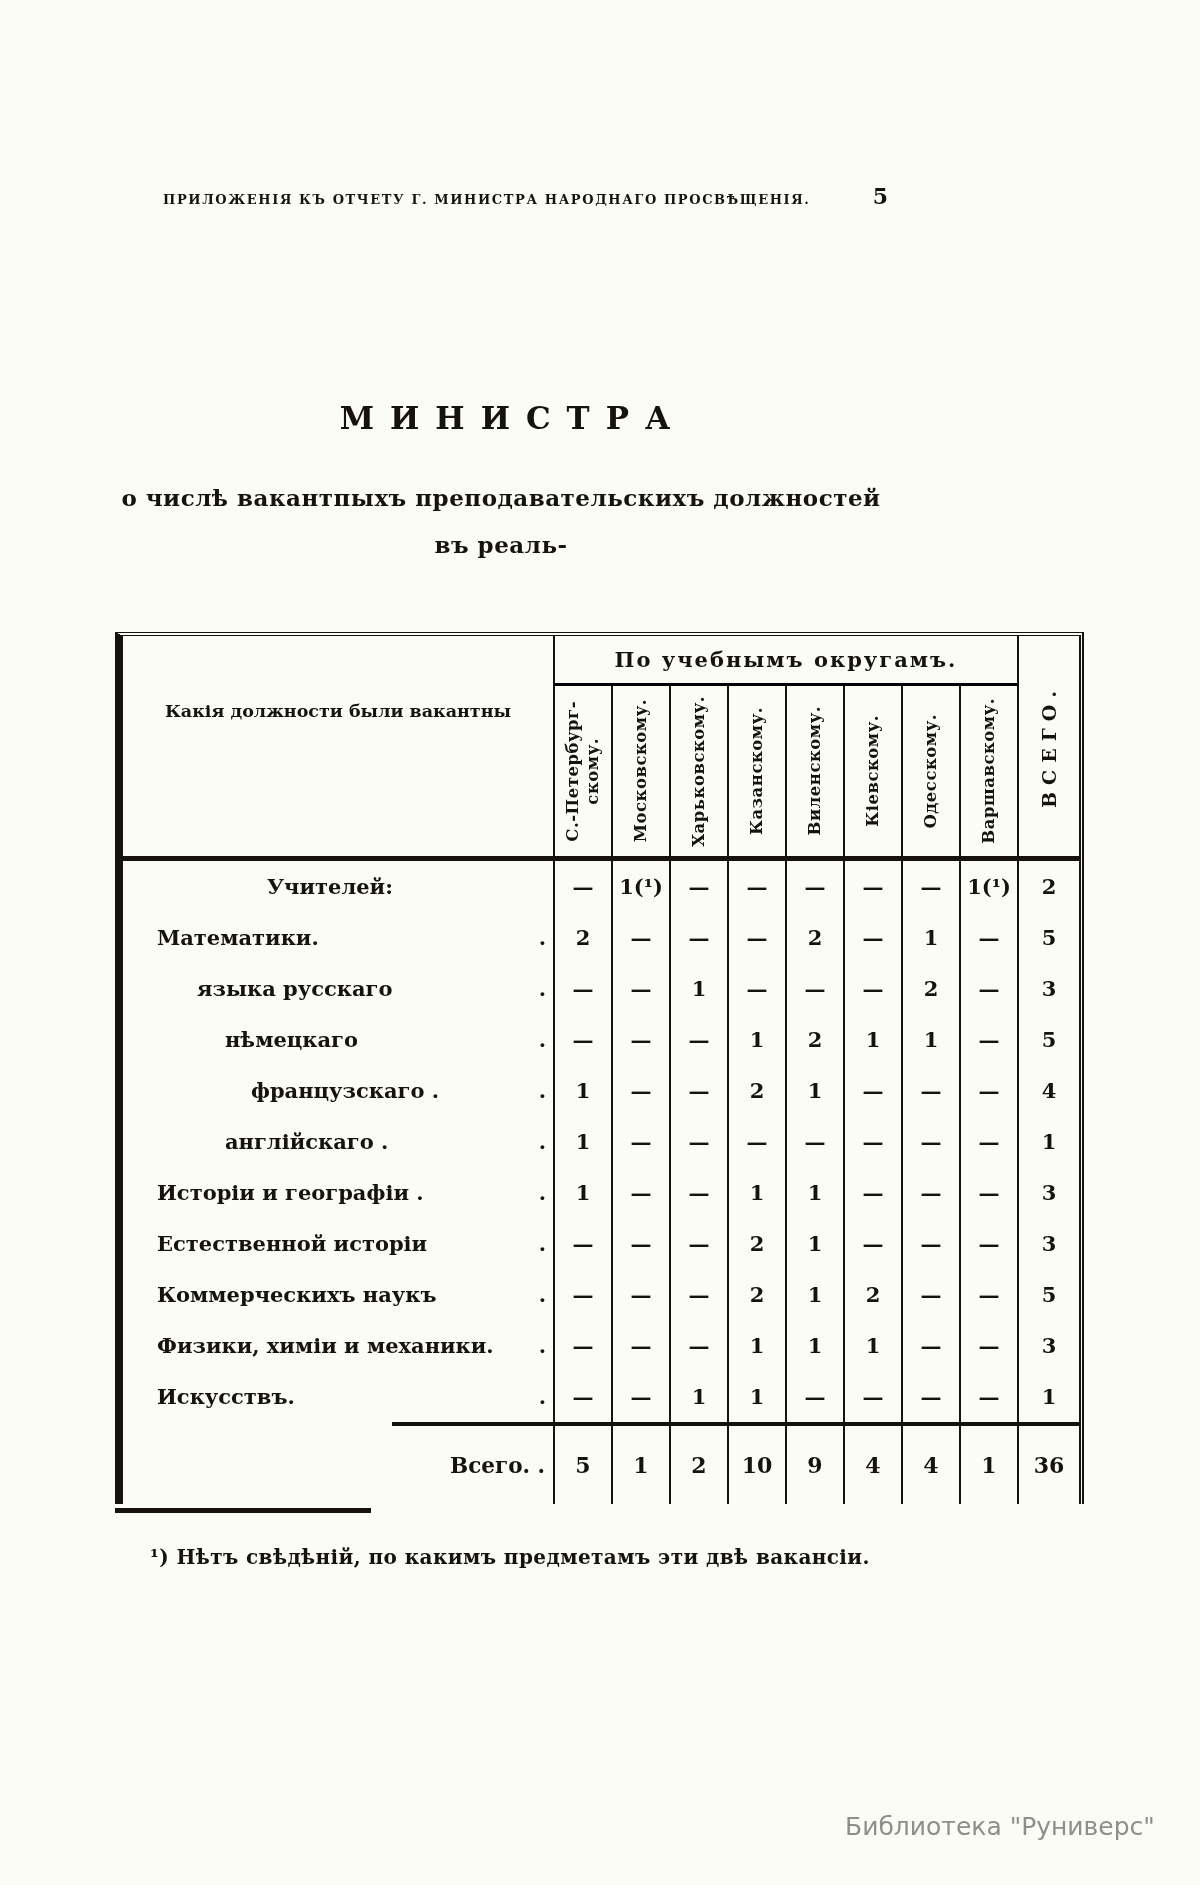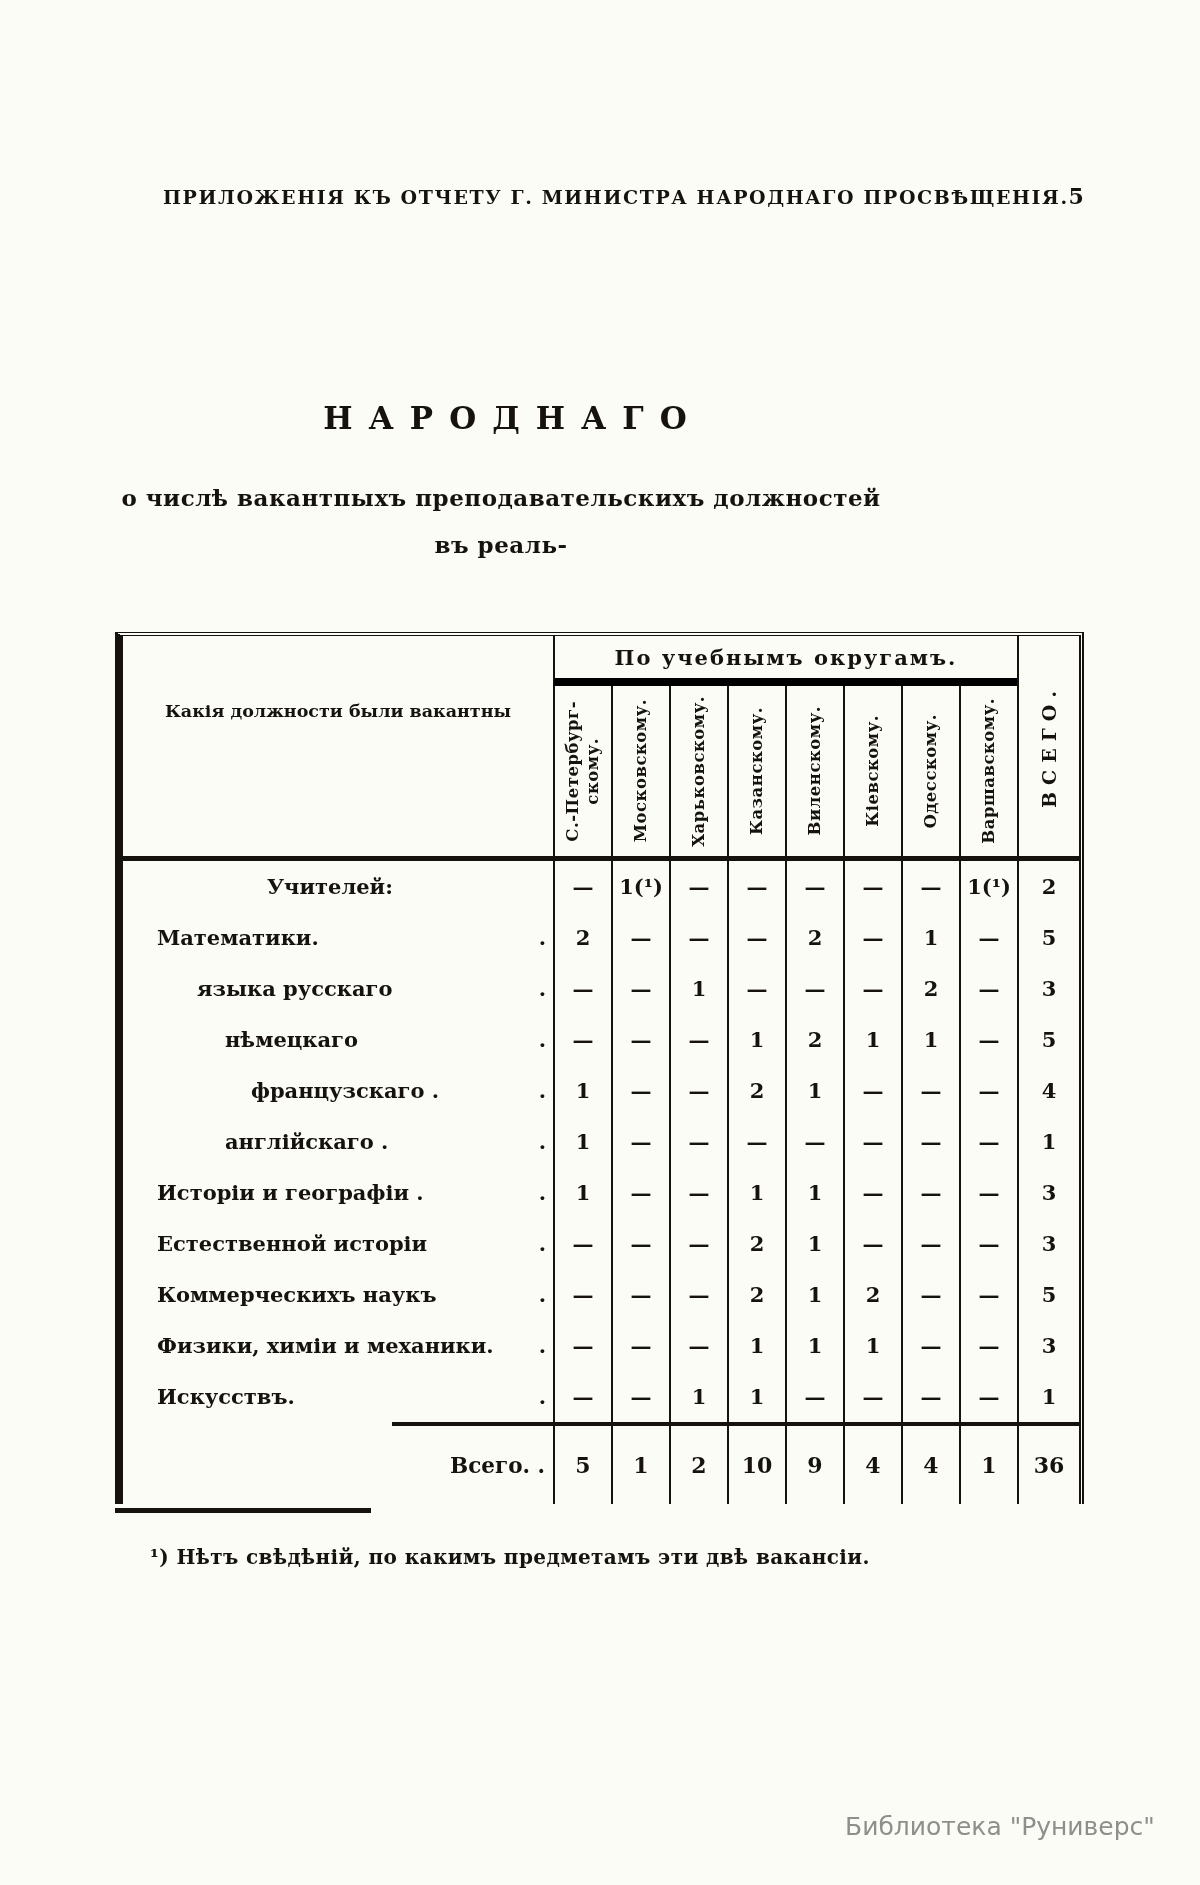--- a/index.html
+++ b/index.html
@@ -8,21 +8,21 @@
     background:#fbfcf5;color:#16130f;
     font-family:"DejaVu Serif","Liberation Serif",serif;
     overflow:hidden;
   }
   
   .page-header{
     position:absolute;left:163px;top:183px;width:725px;
     display:flex;justify-content:space-between;align-items:baseline;
   }
   .running-title{
-    font-size:19px;font-weight:700;letter-spacing:1.6px;white-space:nowrap;
+    font-size:13px;font-weight:700;letter-spacing:1.6px;white-space:nowrap;
   }
   .page-number{font-size:22px;font-weight:700;}
   
   .doc-title{
     position:absolute;left:110px;top:400px;width:790px;margin:0;
     text-align:center;font-size:31px;font-weight:700;
     letter-spacing:16px;text-indent:16px;
   }
   .subtitle{
     position:absolute;left:108px;top:474px;width:786px;
@@ -44,21 +44,21 @@
     grid-column:1;grid-row:1/3;
     display:flex;align-items:center;justify-content:center;
     padding-bottom:70px;
     font-size:17.5px;font-weight:700;
     border-bottom:5px solid #16130f;
   }
   .group-header{
     grid-column:2/10;grid-row:1;
     display:flex;align-items:center;justify-content:center;
     font-size:21px;font-weight:700;letter-spacing:2px;
-    border-left:2px solid #16130f;border-bottom:8px solid #000000;
+    border-left:2px solid #16130f;border-bottom:3px solid #000000;
   }
   .total-header{
     grid-column:10;grid-row:1/3;
     display:flex;align-items:center;justify-content:center;
     border-left:2px solid #16130f;border-bottom:5px solid #16130f;
   }
   .vh-cell{
     grid-row:2;
     display:flex;align-items:center;justify-content:center;
     border-left:2px solid #16130f;border-bottom:5px solid #16130f;
@@ -110,21 +110,21 @@
   }
 </style>
 </head>
 <body>
 
 <div class="page-header">
   <span class="running-title">ПРИЛОЖЕНІЯ КЪ ОТЧЕТУ Г. МИНИСТРА НАРОДНАГО ПРОСВѢЩЕНІЯ.</span>
   <span class="page-number">5</span>
 </div>
 
-<h1 class="doc-title">НАРОДНАГО</h1>
+<h1 class="doc-title">МИНИСТРА</h1>
 
 <div class="subtitle">
   <div>о числѣ вакантпыхъ преподавательскихъ должностей въ реаль-</div>
 </div>
 
 <div class="vtable" id="grid">
   <div class="label-header">Какія должности были вакантны</div>
   <div class="group-header">По учебнымъ округамъ.</div>
   <div class="total-header">
     <span class="vh-text">ВСЕГО.</span>

